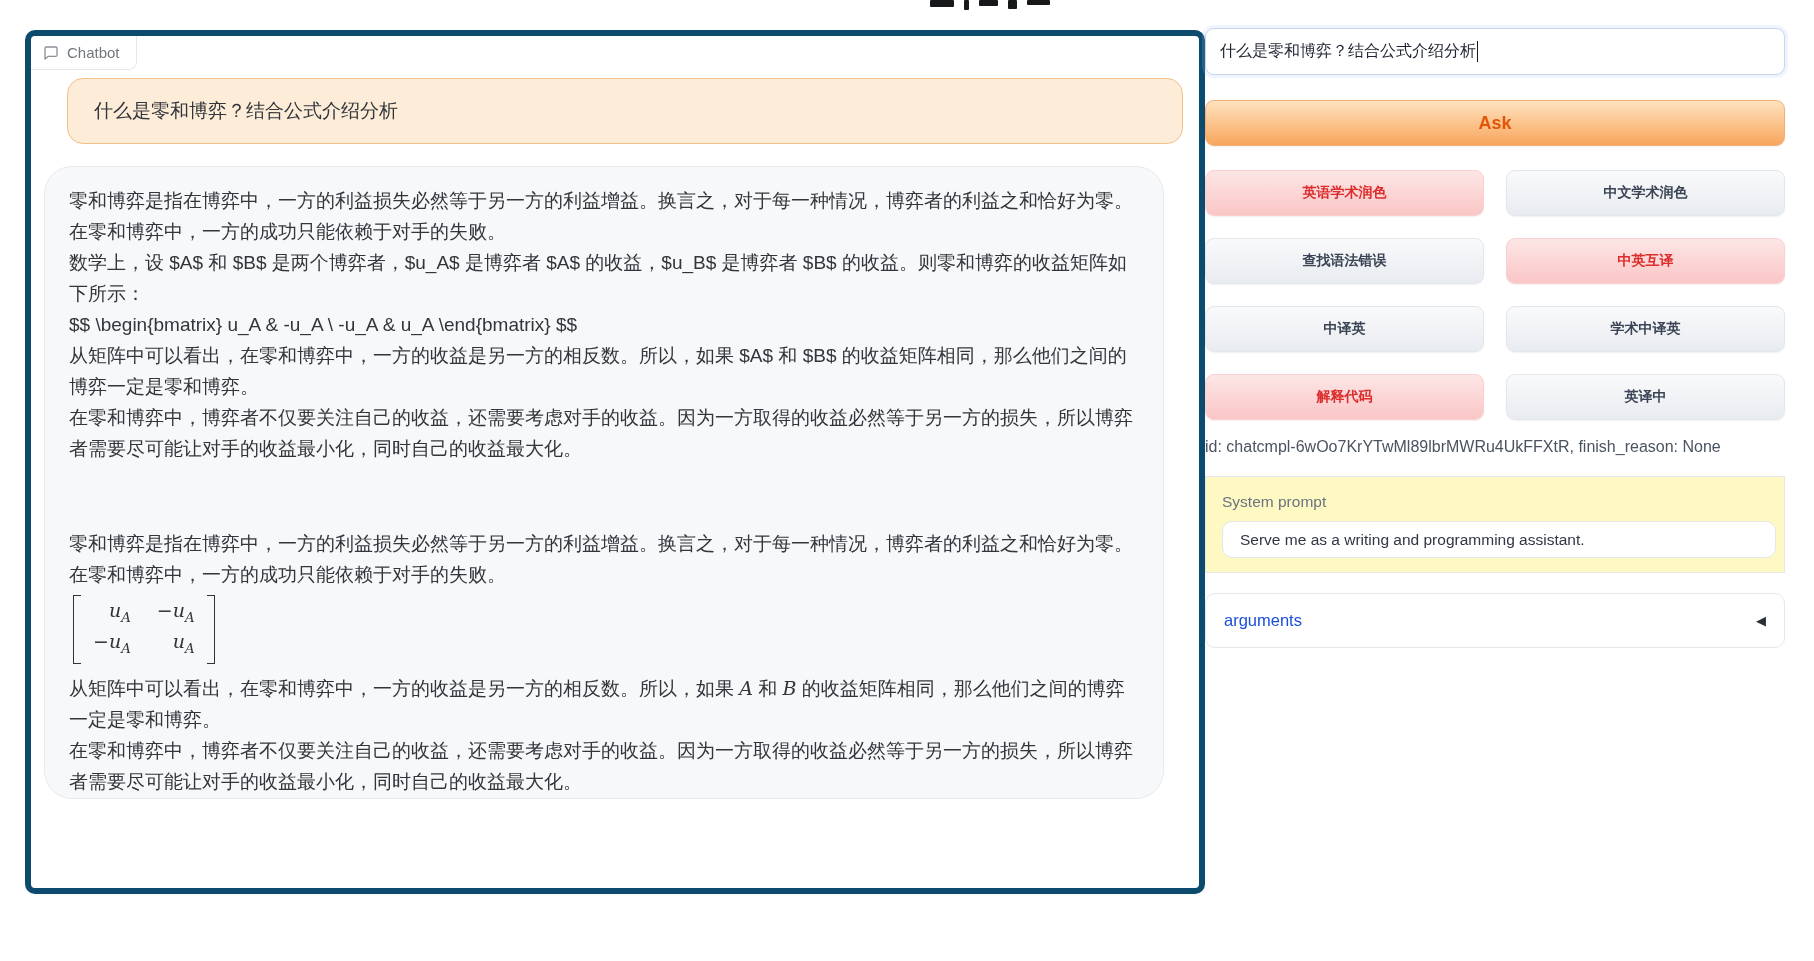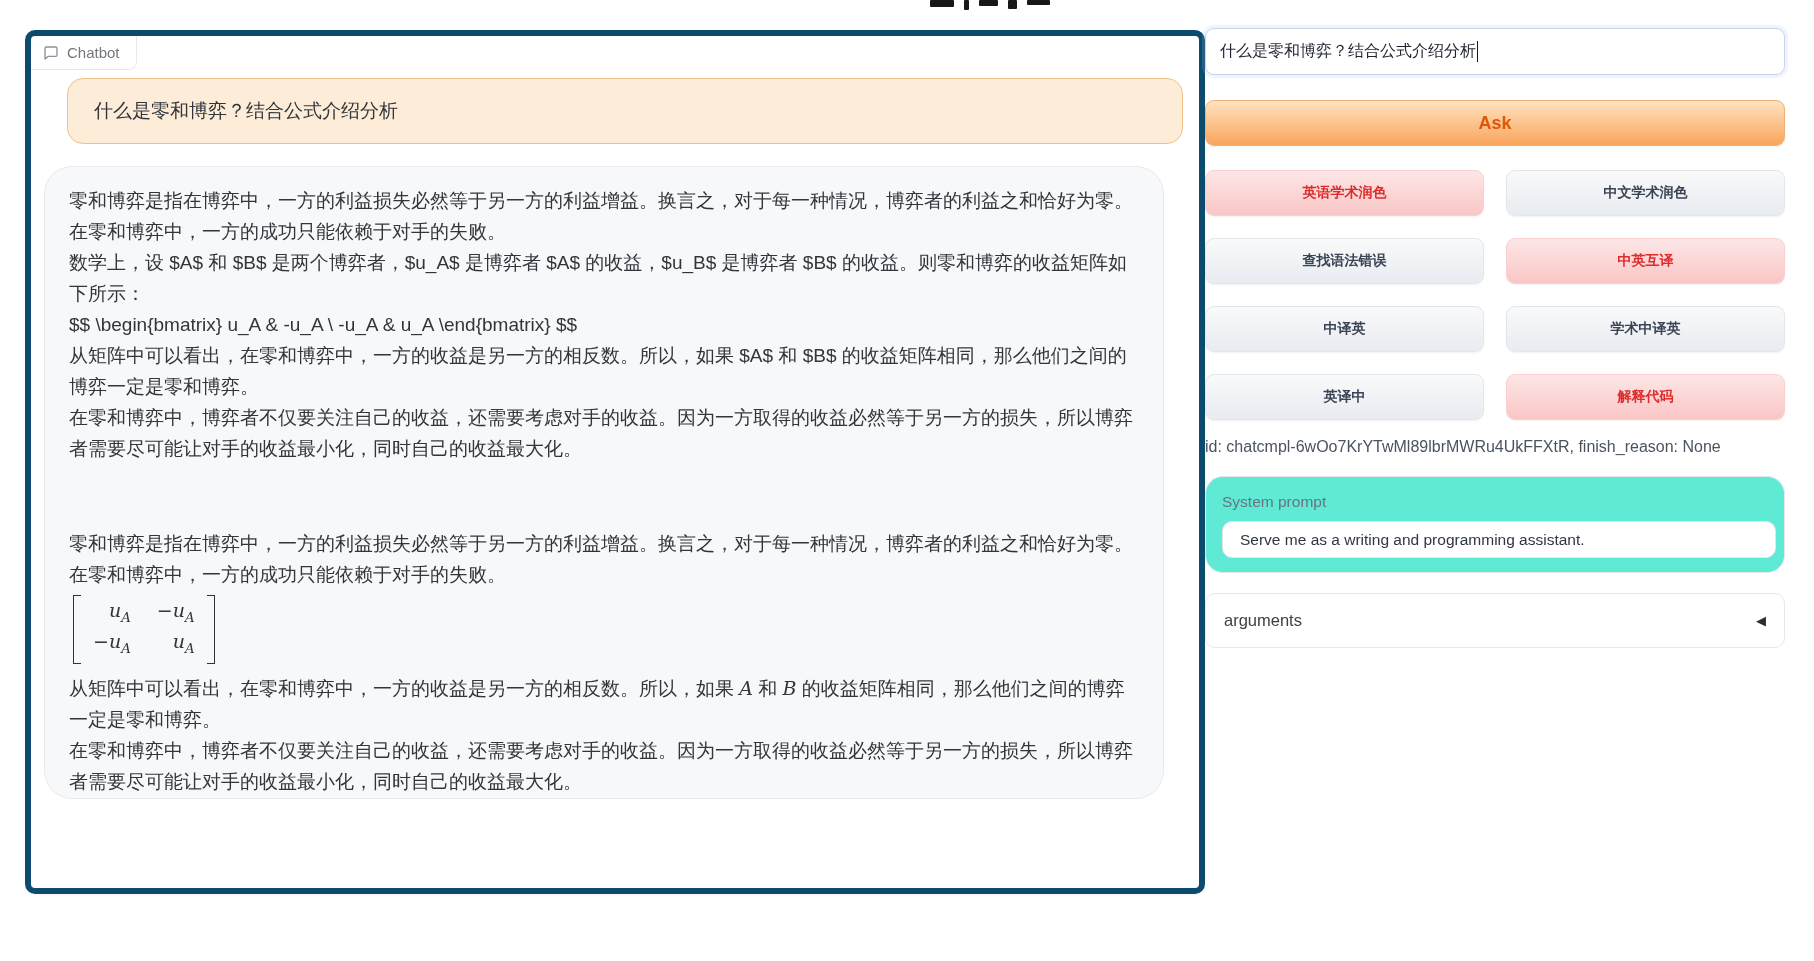--- a/index.html
+++ b/index.html
@@ -85,32 +85,32 @@
   .fn-btn {
     height:46px; border-radius:9px; font-size:14px; font-weight:bold;
     display:flex; align-items:center; justify-content:center; cursor:pointer;
     box-shadow:0 1px 2px rgba(0,0,0,.06); font-family:inherit;
   }
   .fn-btn.gray { background:linear-gradient(180deg,#F9FAFB 0%,#E8EBF0 100%); border:1px solid #E3E6EB; color:#3A4454; }
   .fn-btn.pink { background:linear-gradient(180deg,#FDE6E6 0%,#FAC6C6 100%); border:1px solid #F9CFCF; color:#DC2C2C; }
 
   .status-line { margin-top:18px; font-size:16px; color:#4A5360; }
 
-  .sys-box { margin-top:20px; border:1px solid #E5E7EB; border-radius:18px; padding:16px 8px 14px 16px; background:#5eead4; }
+  .sys-box { margin-top:20px; border:1px solid #E5E7EB; border-radius:0; padding:16px 8px 14px 16px; background:#fef9c3; }
   .sys-label { font-size:15.5px; color:#6B7280; margin-bottom:10px; }
   .sys-input {
     border:1px solid #E3E6EA; border-radius:10px; height:37px; background:#fff;
     display:flex; align-items:center; padding:0 17px; font-size:15.5px; color:#303644;
   }
 
   .accordion {
     margin-top:20px; border:1px solid #E5E7EB; border-radius:10px; height:55px; background:#fff;
     display:flex; align-items:center; justify-content:space-between; padding:0 18px; cursor:pointer;
   }
-  .acc-label { font-size:16.5px; color:#404040; }
+  .acc-label { font-size:16.5px; color:#1d4ed8; }
   .acc-icon { font-size:13px; color:#2A2E35; }
 </style>
 </head>
 <body>
 
 <div class="title-frag">
   <span class="tf1"></span>
     <span class="tf2"></span>
     <span class="tf3"></span>
     <span class="tf4"></span>
@@ -165,22 +165,22 @@
 
   <button class="ask-btn">Ask</button>
 
   <div class="btn-grid">
       <button class="fn-btn pink">英语学术润色</button>
       <button class="fn-btn gray">中文学术润色</button>
       <button class="fn-btn gray">查找语法错误</button>
       <button class="fn-btn pink">中英互译</button>
       <button class="fn-btn gray">中译英</button>
       <button class="fn-btn gray">学术中译英</button>
+      <button class="fn-btn pink">解释代码</button>
       <button class="fn-btn gray">英译中</button>
-      <button class="fn-btn pink">解释代码</button>
     </div>
 
   <div class="status-line">id: chatcmpl-6wOo7KrYTwMl89lbrMWRu4UkFFXtR, finish_reason: None</div>
 
   <div class="sys-box">
     <div class="sys-label">System prompt</div>
     <div class="sys-input">
       <span>Serve me as a writing and programming assistant.</span>
     </div>
   </div>

